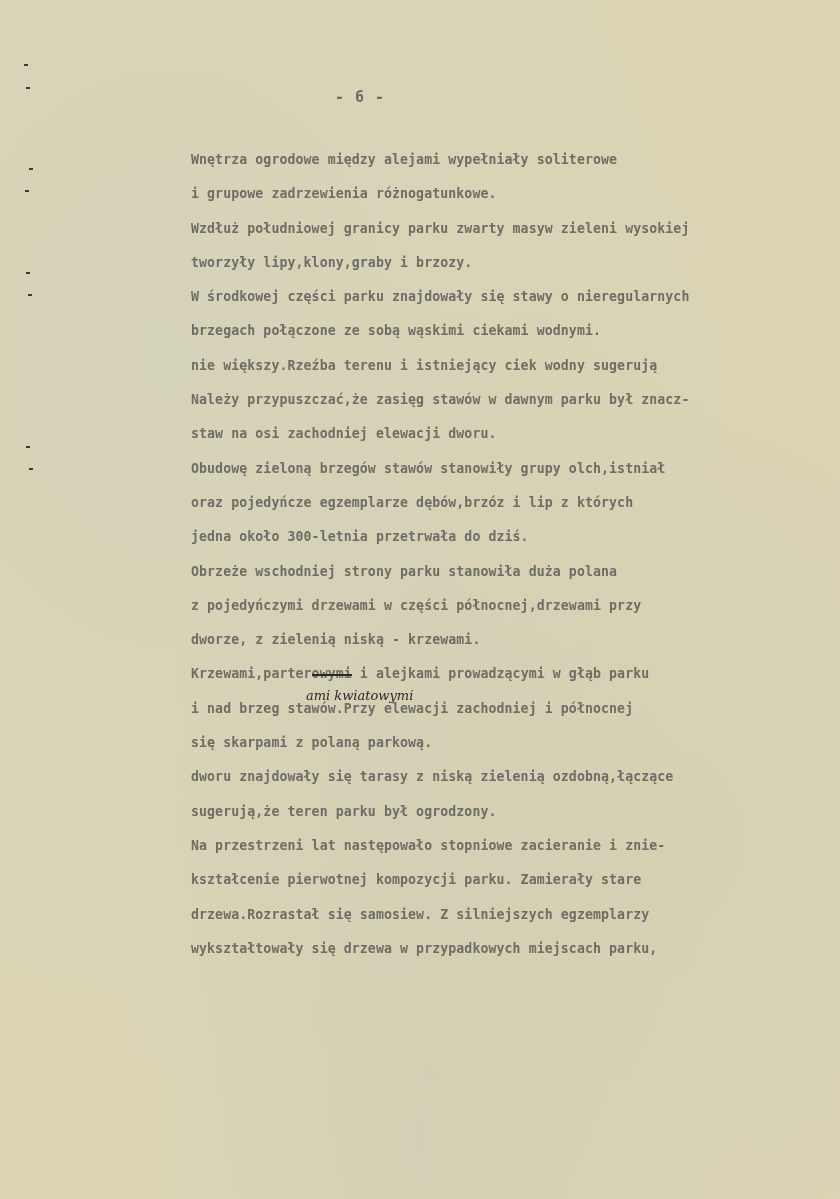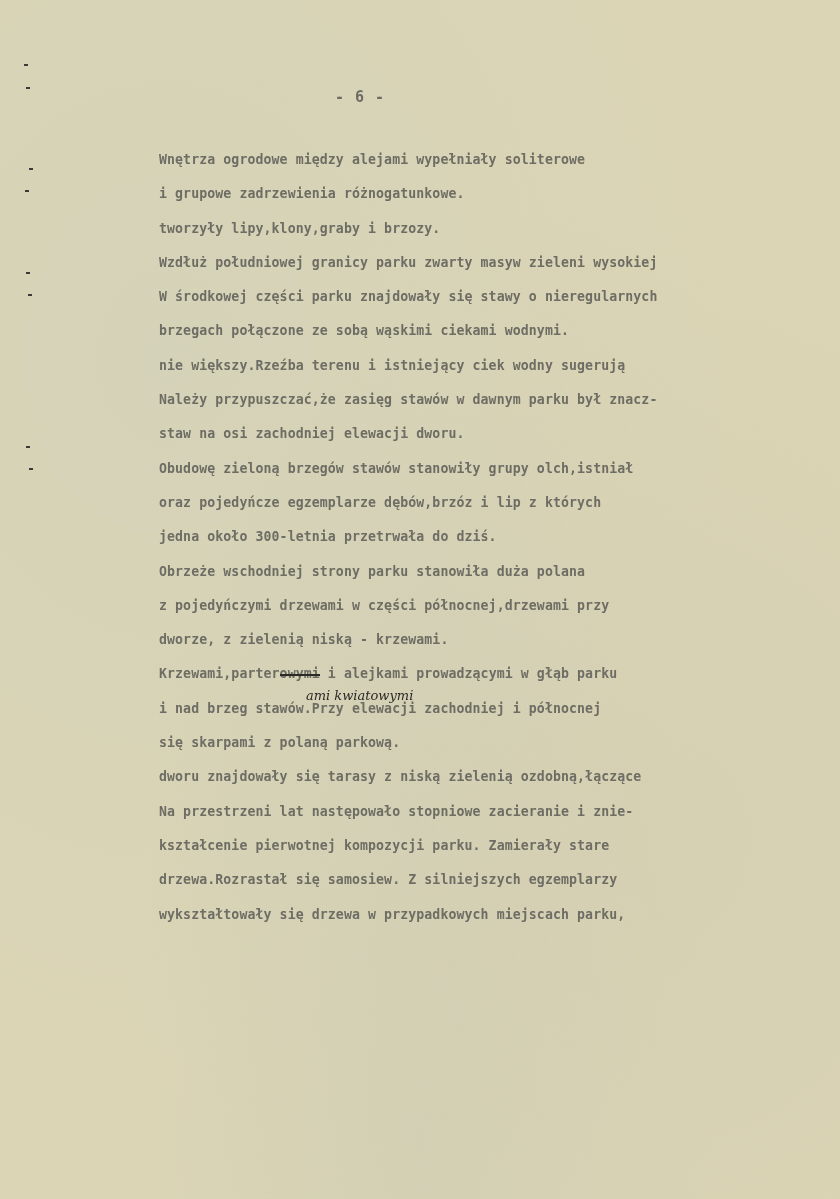--- a/index.html
+++ b/index.html
@@ -44,20 +44,21 @@
     .line {
       height: 34.3px;
       line-height: 24px;
       font-family: "DejaVu Sans Mono", monospace;
       font-weight: bold;
       font-size: 13.2px;
       color: #6e6d64;
       white-space: pre;
       letter-spacing: 0.1px;
       filter: blur(0.35px);
+      margin-left: 32px;
     }
     .struck {
       position: relative;
     }
     .struck::after {
       content: "";
       position: absolute;
       left: 0; right: 0;
       top: 50%;
       height: 2px;
@@ -92,37 +93,38 @@
   <div class="margin-mark" style="left:29px;top:168px;"></div>
   <div class="margin-mark" style="left:25px;top:190px;"></div>
   <div class="margin-mark" style="left:26px;top:272px;"></div>
   <div class="margin-mark" style="left:28px;top:294px;"></div>
   <div class="margin-mark" style="left:26px;top:446px;"></div>
   <div class="margin-mark" style="left:29px;top:468px;"></div>
 
   <div class="body-text">
     <div class="line">Wnętrza ogrodowe między alejami wypełniały soliterowe</div>
     <div class="line">i grupowe zadrzewienia różnogatunkowe.</div>
+    <div class="line">Wzdłuż południowej granicy parku zwarty masyw zieleni wysokiej</div>
     <div class="line">tworzyły lipy,klony,graby i brzozy.</div>
-    <div class="line">Wzdłuż południowej granicy parku zwarty masyw zieleni wysokiej</div>
     <div class="line">W środkowej części parku znajdowały się stawy o nieregularnych</div>
     <div class="line">brzegach połączone ze sobą wąskimi ciekami wodnymi.</div>
     <div class="line">nie większy.Rzeźba terenu i istniejący ciek wodny sugerują</div>
     <div class="line">Należy przypuszczać,że zasięg stawów w dawnym parku był znacz-</div>
     <div class="line">staw na osi zachodniej elewacji dworu.</div>
     <div class="line">Obudowę zieloną brzegów stawów stanowiły grupy olch,istniał</div>
     <div class="line">oraz pojedyńcze egzemplarze dębów,brzóz i lip z których</div>
     <div class="line">jedna około 300-letnia przetrwała do dziś.</div>
     <div class="line">Obrzeże wschodniej strony parku stanowiła duża polana</div>
     <div class="line">z pojedyńczymi drzewami w części północnej,drzewami przy</div>
     <div class="line">dworze, z zielenią niską - krzewami.</div>
     <div class="line"><span>Krzewami,parter</span><span class="struck">owymi</span><span> i alejkami prowadzącymi w głąb parku</span></div>
     <div class="line">i nad brzeg stawów.Przy elewacji zachodniej i północnej</div>
     <div class="line">się skarpami z polaną parkową.</div>
     <div class="line">dworu znajdowały się tarasy z niską zielenią ozdobną,łączące</div>
+    <div class="line">sugerują,że teren parku był ogrodzony.</div>
     <div class="line">Na przestrzeni lat następowało stopniowe zacieranie i znie-</div>
     <div class="line">kształcenie pierwotnej kompozycji parku. Zamierały stare</div>
     <div class="line">drzewa.Rozrastał się samosiew. Z silniejszych egzemplarzy</div>
     <div class="line">wykształtowały się drzewa w przypadkowych miejscach parku,</div>
   </div>
 
   <div class="handwritten">ami kwiatowymi</div>
 
 </div>
 

